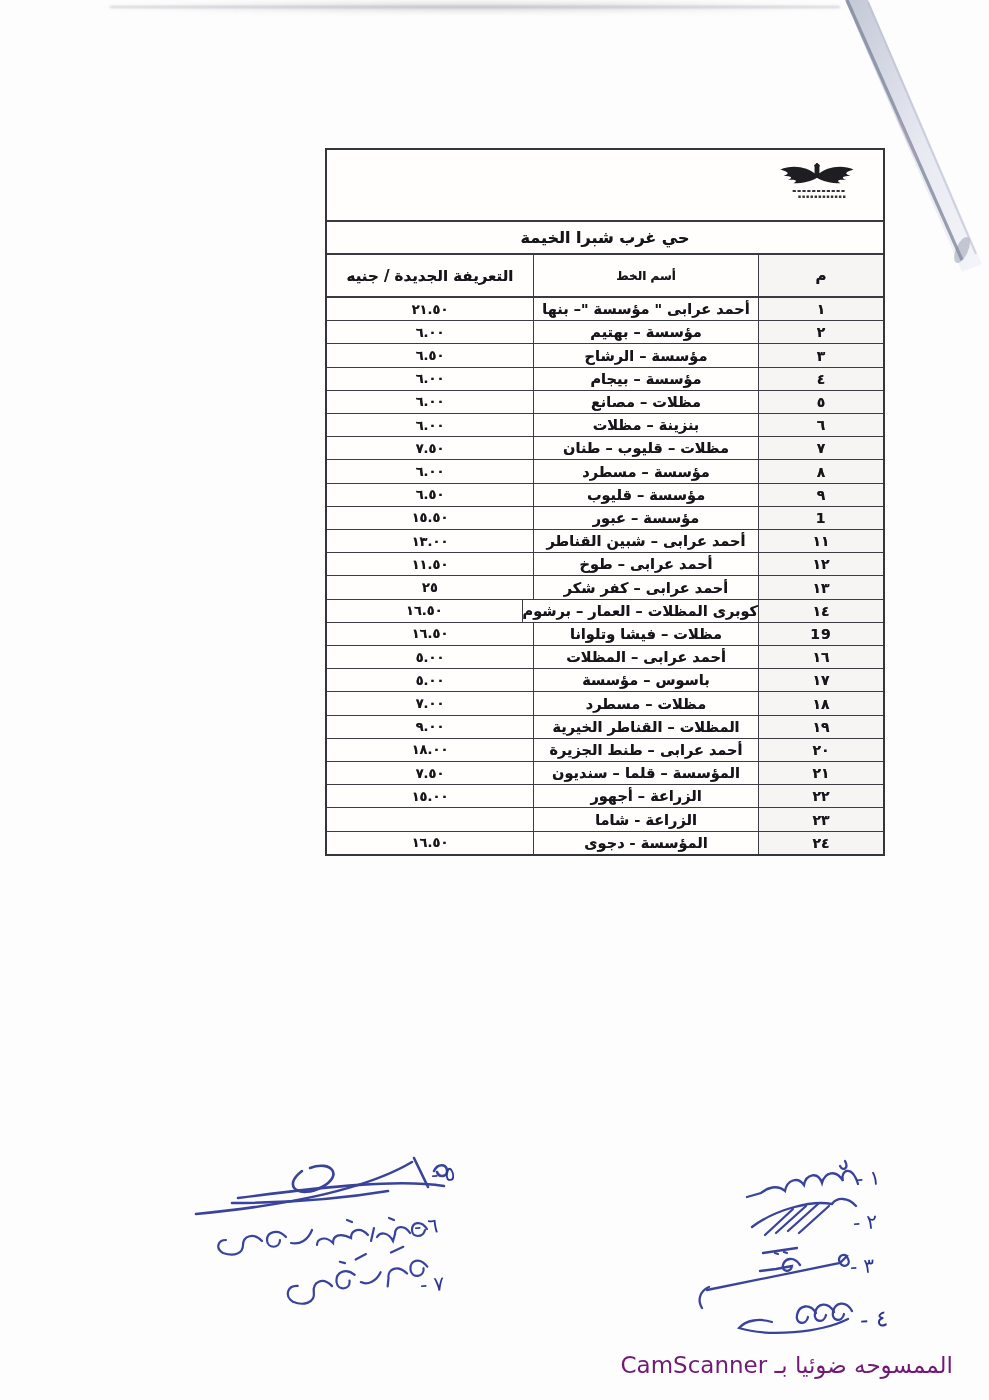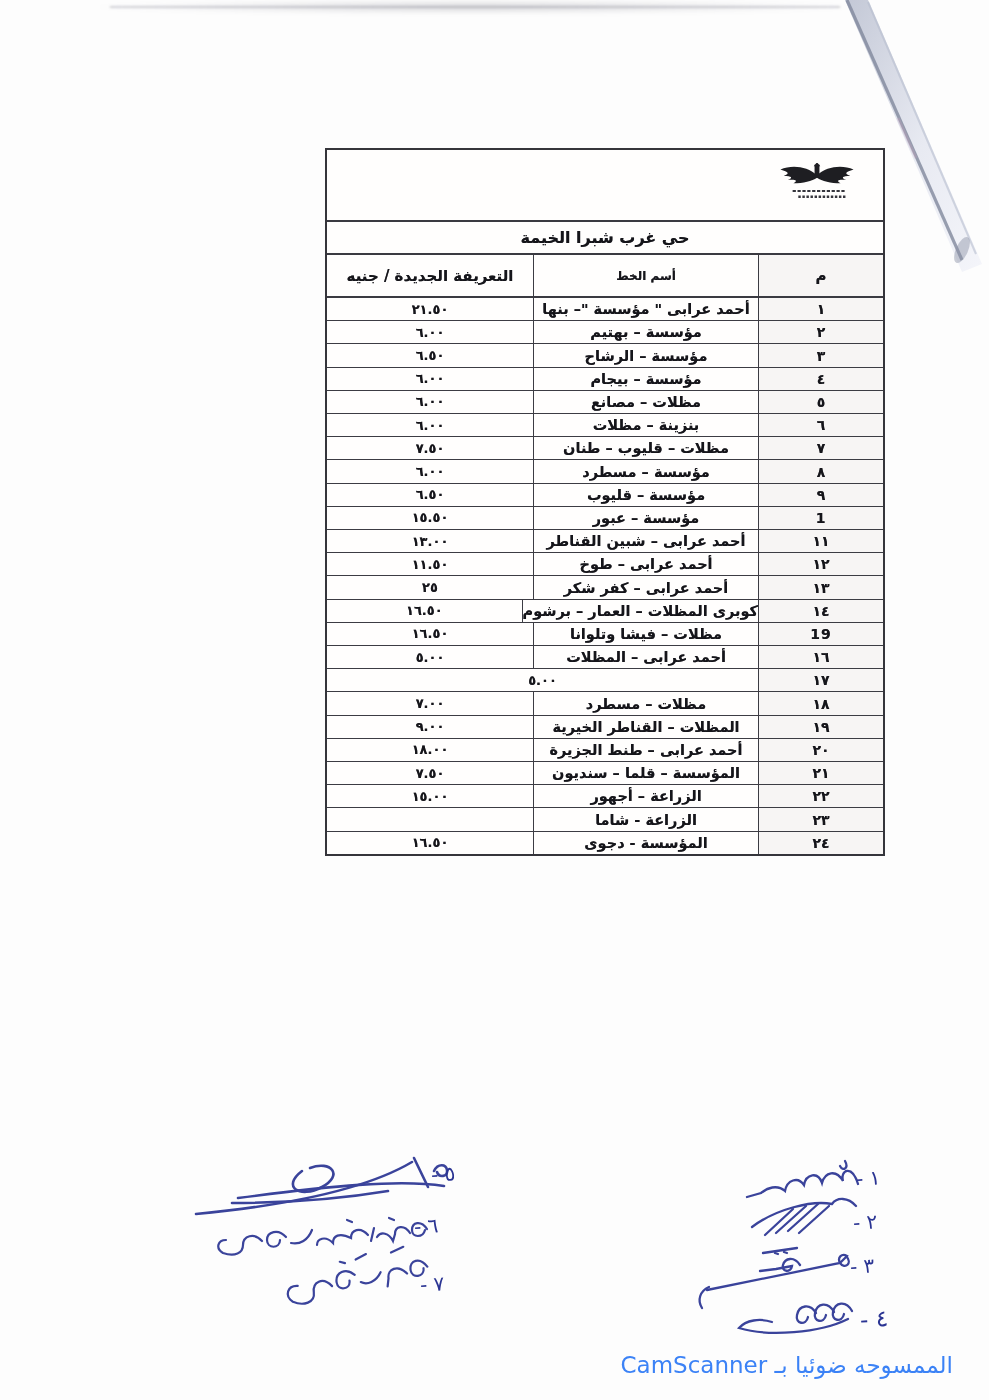--- a/index.html
+++ b/index.html
@@ -39,21 +39,21 @@
   .header-row .cell.name{font-size:12px;}
   .header-row .cell.tariff{font-size:15px;letter-spacing:0;}
   .cell, .title-row .title{text-shadow:0 0 .45px rgba(20,20,28,.65);}
   
   .signum{
     position:absolute;color:#2a3493;font-size:20px;font-weight:500;
     transform:rotate(-4deg);letter-spacing:1px;
   }
   .ink{position:absolute;left:0;top:0;width:989px;height:1400px;pointer-events:none;}
   
-  .footer{position:absolute;top:1352px;right:36px;font-size:23px;color:#3b82f6;
+  .footer{position:absolute;top:1352px;right:36px;font-size:23px;color:#701a75;
     direction:rtl;font-family:"DejaVu Sans",sans-serif;}
 </style>
 </head>
 <body>
 
 <div class="page">
 
   <div class="top-streak"></div>
   <div class="top-line"></div>
   <svg class="fold-svg" viewBox="0 0 989 1400">
@@ -195,20 +195,21 @@
     </div>
 
     <div class="trow">
       <div class="cell serial">١٦</div>
       <div class="cell name">أحمد عرابى – المظلات</div>
       <div class="cell tariff">٥.٠٠</div>
     </div>
 
     <div class="trow">
       <div class="cell serial">١٧</div>
+      <div class="cell name">باسوس – مؤسسة</div>
       <div class="cell tariff">٥.٠٠</div>
     </div>
 
     <div class="trow">
       <div class="cell serial">١٨</div>
       <div class="cell name">مظلات – مسطرد</div>
       <div class="cell tariff">٧.٠٠</div>
     </div>
 
     <div class="trow">

